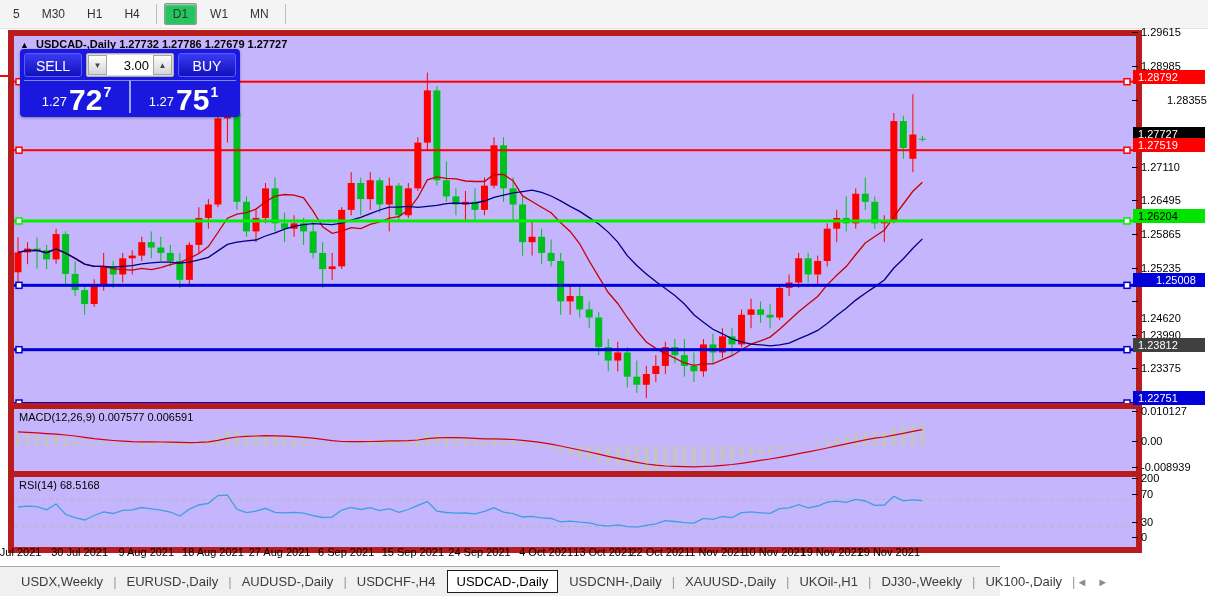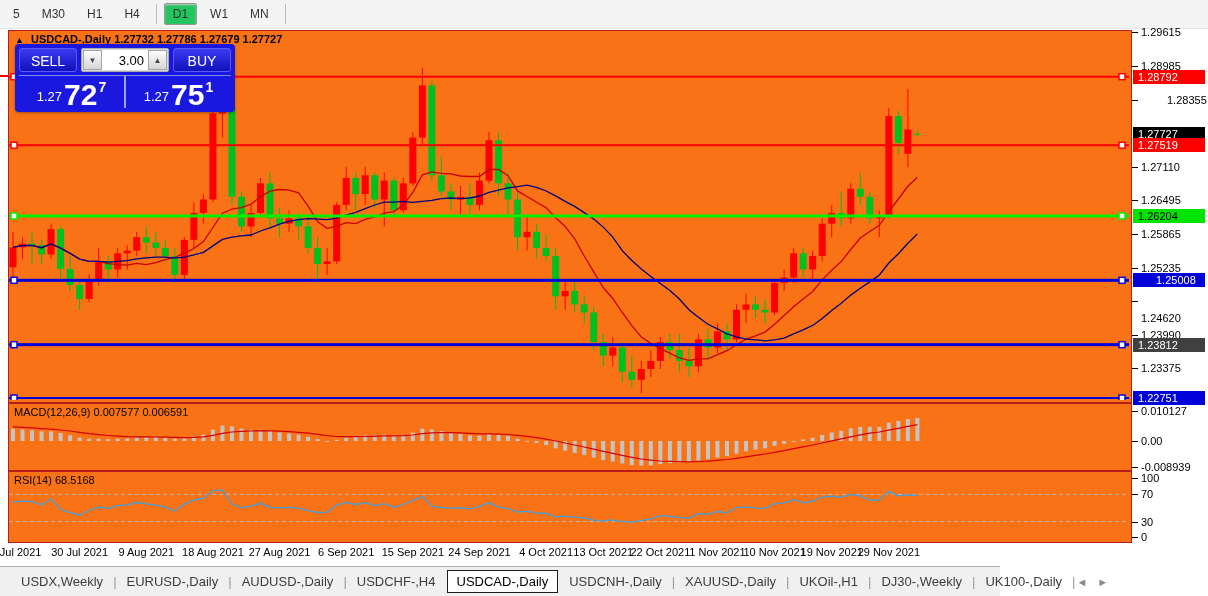--- a/index.html
+++ b/index.html
@@ -5,21 +5,21 @@
   html,body{margin:0;padding:0;background:#fff;}
   .screen{position:relative;width:1208px;height:596px;background:#fff;overflow:hidden;
     font-family:"Liberation Sans",sans-serif;-webkit-font-smoothing:antialiased;}
   
   .toolbar{position:absolute;top:0;left:0;right:0;height:28px;background:#f4f4f4;
     border-bottom:1px solid #e3e3e3;display:flex;align-items:center;font-size:12px;color:#333;padding-left:2px;}
   .tf-btn{padding:3px 8px;margin:0 2px;border:1px solid transparent;border-radius:2px;}
   .tf-btn.active{background:#22c55e;border-color:#979797;box-shadow:inset 0 1px 2px #c9c9c9;}
   .tf-sep{width:1px;height:20px;background:#bdbdbd;margin:0 5px;}
   
-  .plot{position:absolute;border:1px solid #b91c1c;background:#f97316;}
+  .plot{position:absolute;border:6px solid #b91c1c;background:#c4b5fd;}
   #plot-main{left:8px;top:30px;width:1122px;height:371px;}
   #plot-macd{left:8px;top:403px;width:1122px;height:66px;}
   #plot-rsi{left:8px;top:471px;width:1122px;height:70px;}
   .plot svg{position:absolute;left:0;top:0;}
   .chart-title{position:absolute;left:6px;top:2px;font-size:11px;font-weight:700;color:#000;z-index:4;white-space:nowrap;}
   .chart-title .tri{font-size:9px;margin-right:4px;}
   .panel-label{position:absolute;left:5px;top:2px;font-size:11px;color:#000;z-index:4;white-space:nowrap;}
   
   .trade-widget{position:absolute;left:6px;top:13px;width:212px;background:#1a18df;border-radius:4px;
     padding:4px;z-index:6;box-shadow:0 1px 3px rgba(0,0,0,.35);}
@@ -466,21 +466,21 @@
       <div class="badge" style="top: 280.32px; background: rgb(0, 0, 216); color: rgb(255, 255, 255); padding-left: 23px;">1.25008</div>
       <div class="badge" style="top: 344.676px; background: #404040; color: rgb(255, 255, 255);">1.23812</div>
       <div class="badge" style="top: 398px; background: rgb(0, 0, 216); color: rgb(255, 255, 255);">1.22751</div>
       <div class="axis-dash" style="top: 411.257px;"></div>
       <div class="axis-tick" style="top: 411.257px;">0.010127</div>
       <div class="axis-dash" style="top: 441px;"></div>
       <div class="axis-tick" style="top: 441px;">0.00</div>
       <div class="axis-dash" style="top: 467.254px;"></div>
       <div class="axis-tick" style="top: 467.254px;">-0.008939</div>
       <div class="axis-dash" style="top: 478px;"></div>
-      <div class="axis-tick" style="top: 478px;">100</div>
+      <div class="axis-tick" style="top: 478px;">200</div>
       <div class="axis-dash" style="top: 494.4px;"></div>
       <div class="axis-tick" style="top: 494.4px;">70</div>
       <div class="axis-dash" style="top: 521.6px;"></div>
       <div class="axis-tick" style="top: 521.6px;">30</div>
       <div class="axis-dash" style="top: 537px;"></div>
       <div class="axis-tick" style="top: 537px;">0</div>
     </div>
   <div id="dates">
       <div class="date-label" style="left: 13px;">21 Jul 2021</div>
       <div class="date-label" style="left: 79.64px;">30 Jul 2021</div>

